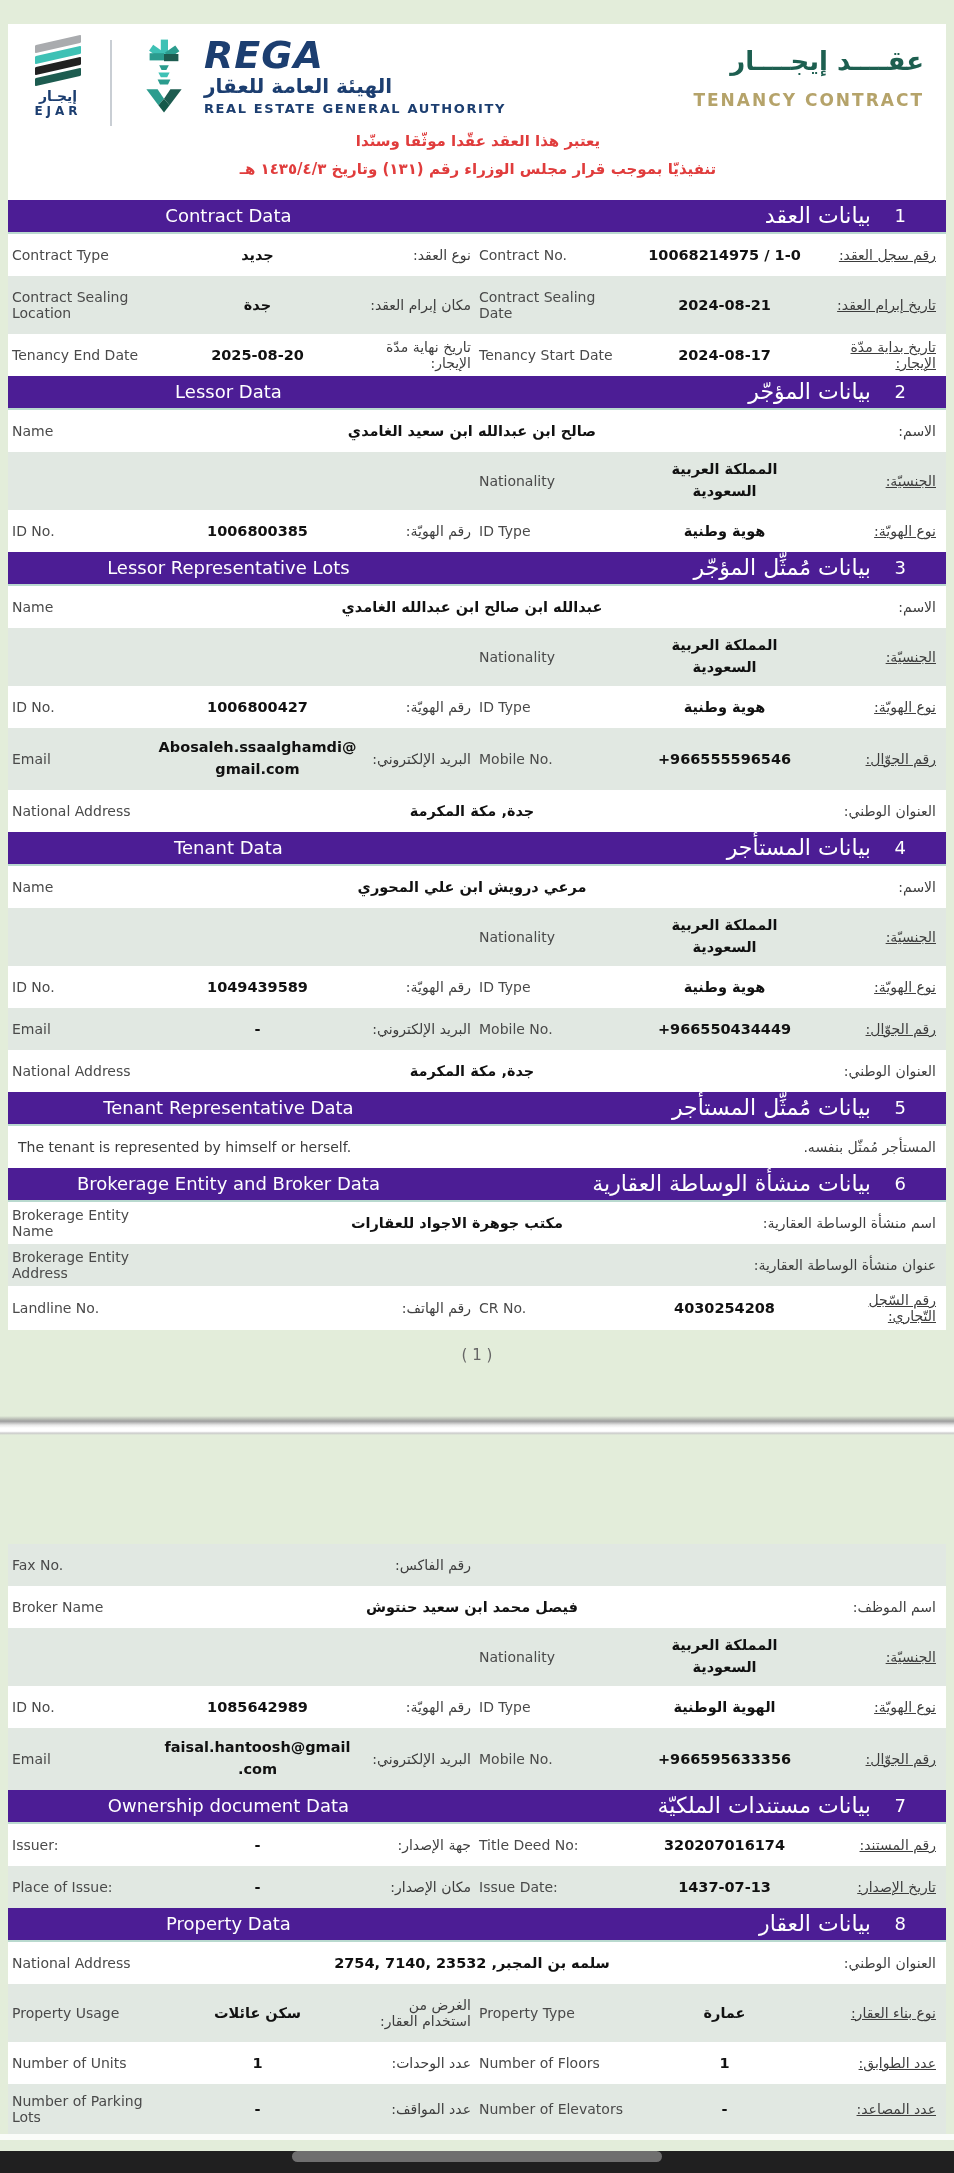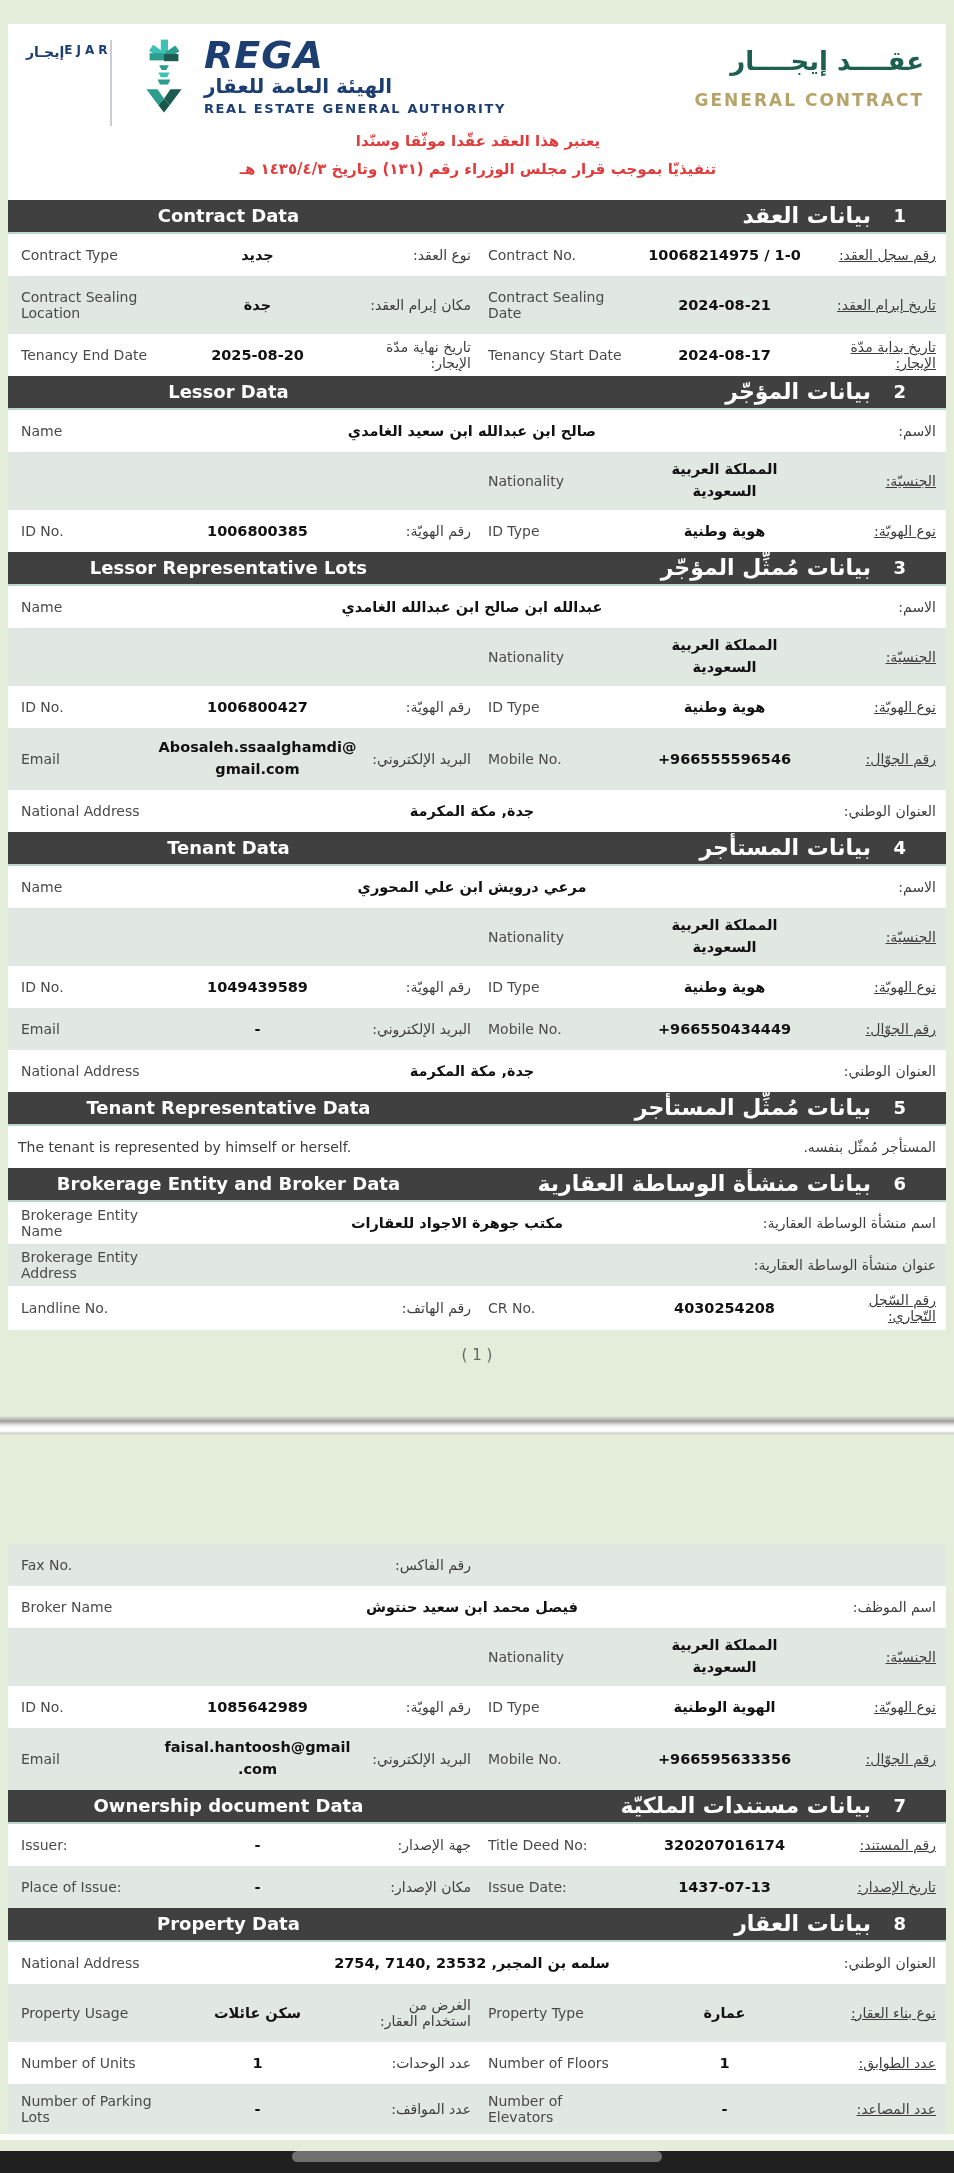--- a/index.html
+++ b/index.html
@@ -3,48 +3,48 @@
 <meta charset="utf-8">
 <style>
   html,body{margin:0;padding:0;background:#e3edda;}
   *{box-sizing:border-box;}
   .canvas{width:954px;height:2173px;margin:0 auto;background:#e3edda;position:relative;overflow:hidden;
           font-family:"DejaVu Sans","Liberation Sans",sans-serif;color:#222;}
   .page-pad{padding:0 8px;}
   
   .doc-header{background:#ffffff;height:176px;margin-top:24px;padding:12px 16px 0 18px;}
   .logo-row{display:flex;align-items:flex-start;}
-  .ejar{display:flex;align-items:center;width:64px;margin-top:4px;text-align:right;}
+  .ejar{display:flex;flex-direction:column;align-items:center;width:64px;margin-top:4px;text-align:right;}
   .stripe{height:8px;width:46px;margin-bottom:3px;transform:skewY(-13deg);border-radius:1px;}
   .st1{background:#a9abae;}.st2{background:#3ec1b5;}.st3{background:#212121;}.st4{background:#1d5c50;}
   .ejar-ar{font-size:14px;font-weight:bold;color:#1c3e70;margin-top:4px;direction:rtl;}
   .ejar-en{font-size:12px;font-weight:bold;color:#1c3e70;letter-spacing:4px;}
   .vdiv{width:2px;background:#c9ced4;height:86px;margin:4px 20px 0 20px;}
   .rega{display:flex;align-items:flex-start;}
   .rega-text{margin-left:8px;}
   .rega-name{font-size:38px;font-weight:bold;color:#1c3e70;line-height:1;font-style:italic;letter-spacing:1px;}
   .rega-ar{font-size:20px;font-weight:bold;color:#1c3e70;margin-top:0;direction:rtl;text-align:left;}
   .rega-en{font-size:13px;font-weight:bold;color:#1c3e70;letter-spacing:1.6px;margin-top:3px;}
   .doc-title{margin-left:auto;text-align:right;padding-right:6px;margin-top:10px;}
   .doc-title-ar{font-size:26px;font-weight:bold;color:#1d5f50;direction:rtl;}
   .doc-title-en{font-size:17px;font-weight:bold;color:#b5a36a;letter-spacing:2px;margin-top:14px;}
   .notice{text-align:center;color:#e03c3c;font-weight:bold;font-size:15px;direction:rtl;line-height:1.85;margin-top:2px;}
   
-  .bar{position:relative;background:#404040;border-bottom:2px solid #b9d9cf;height:34px;color:#fff;font-weight:bold;}
+  .bar{position:relative;background:#4c1d95;border-bottom:2px solid #b9d9cf;height:34px;color:#fff;font-weight:normal;}
   .bar-en{position:absolute;left:0;top:0;width:47%;height:32px;line-height:32px;text-align:center;font-size:18px;}
   .bar-ar{position:absolute;left:50%;top:0;width:42%;height:32px;line-height:32px;text-align:right;font-size:22px;direction:rtl;}
   .bar-num{position:absolute;right:40px;top:0;height:32px;line-height:32px;font-size:18px;}
   
   .row{display:flex;direction:rtl;align-items:center;}
   .w{background:#ffffff;}
   .g{background:#e1e8e2;}
   .r42{min-height:42px;}.r44{min-height:44px;}.r50{min-height:50px;}.r58{min-height:58px;}.r62{min-height:62px;}
   .c{font-size:14px;}
   .ar{direction:rtl;text-align:right;color:#3d3d3d;}
-  .en{direction:ltr;text-align:left;color:#4a4a4a;padding-left:13px;}
+  .en{direction:ltr;text-align:left;color:#4a4a4a;padding-left:4px;}
   .ar1{flex:0 0 122px;padding-right:10px;text-decoration:underline;}
   .ar2{flex:0 0 118px;padding-right:4px;}
   .arf{flex:0 0 170px;padding-right:10px;}
   .en1,.en2{flex:0 0 150px;}
   .enf{flex:0 0 160px;}
   .val{flex:1;text-align:center;font-weight:bold;color:#111;font-size:14.5px;}
   .ml{white-space:pre-line;line-height:1.5;}
   .note-row{display:flex;direction:rtl;justify-content:space-between;align-items:center;padding:0 10px;}
   .note-ar{direction:rtl;color:#3d3d3d;font-size:14px;}
   .note-en{direction:ltr;color:#3d3d3d;font-size:14px;}
@@ -92,21 +92,21 @@
             </g>
           </svg>
           <div class="rega-text">
             <div class="rega-name">REGA</div>
             <div class="rega-ar">الهيئة العامة للعقار</div>
             <div class="rega-en">REAL ESTATE GENERAL AUTHORITY</div>
           </div>
         </div>
         <div class="doc-title">
           <div class="doc-title-ar">عقــــد إيجــــار</div>
-          <div class="doc-title-en">GENERAL CONTRACT</div>
+          <div class="doc-title-en">TENANCY CONTRACT</div>
         </div>
       </div>
       <div class="notice">
         <div>يعتبر هذا العقد عقّدا موثّقا وسنّدا</div>
         <div>تنفيذيّا بموجب قرار مجلس الوزراء رقم (١٣١) وتاريخ ١٤٣٥/٤/٣ هـ</div>
       </div>
     </div>
 
     <div class="bar">
       <span class="bar-en">Contract Data</span>

